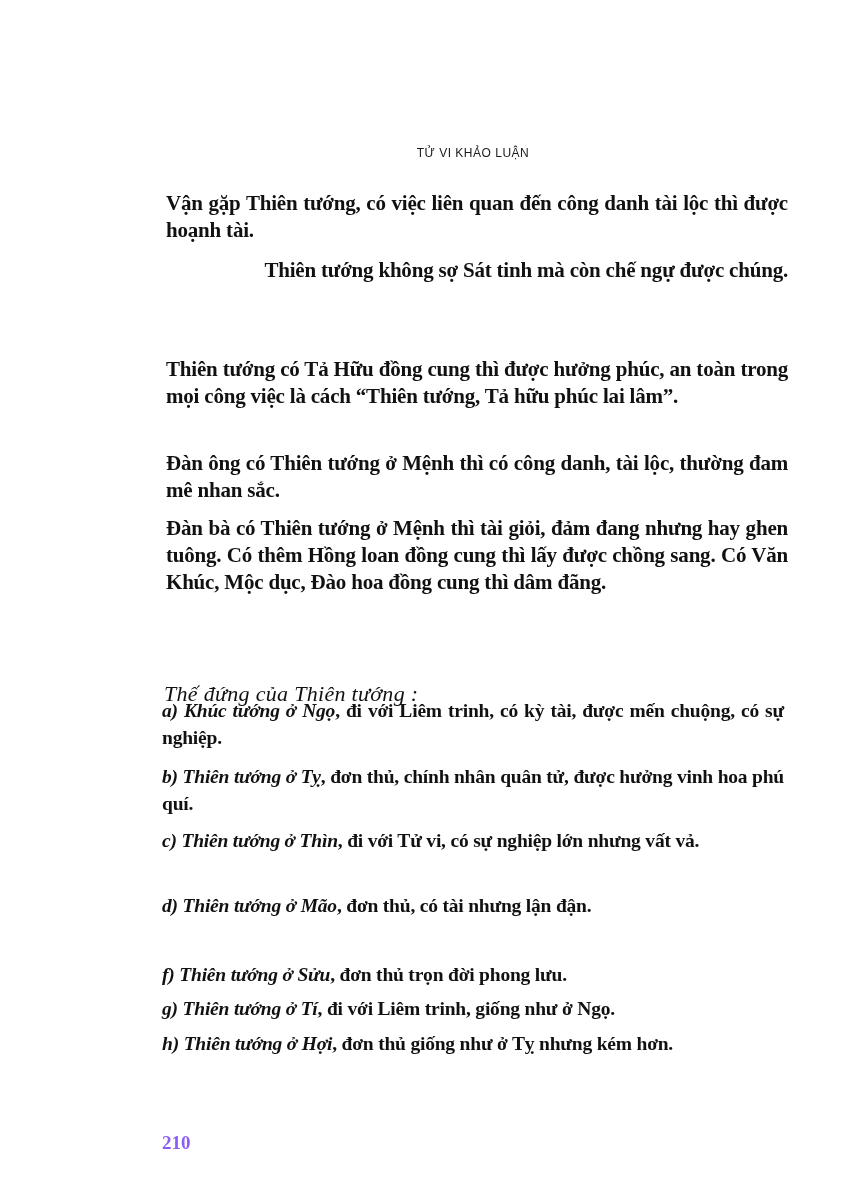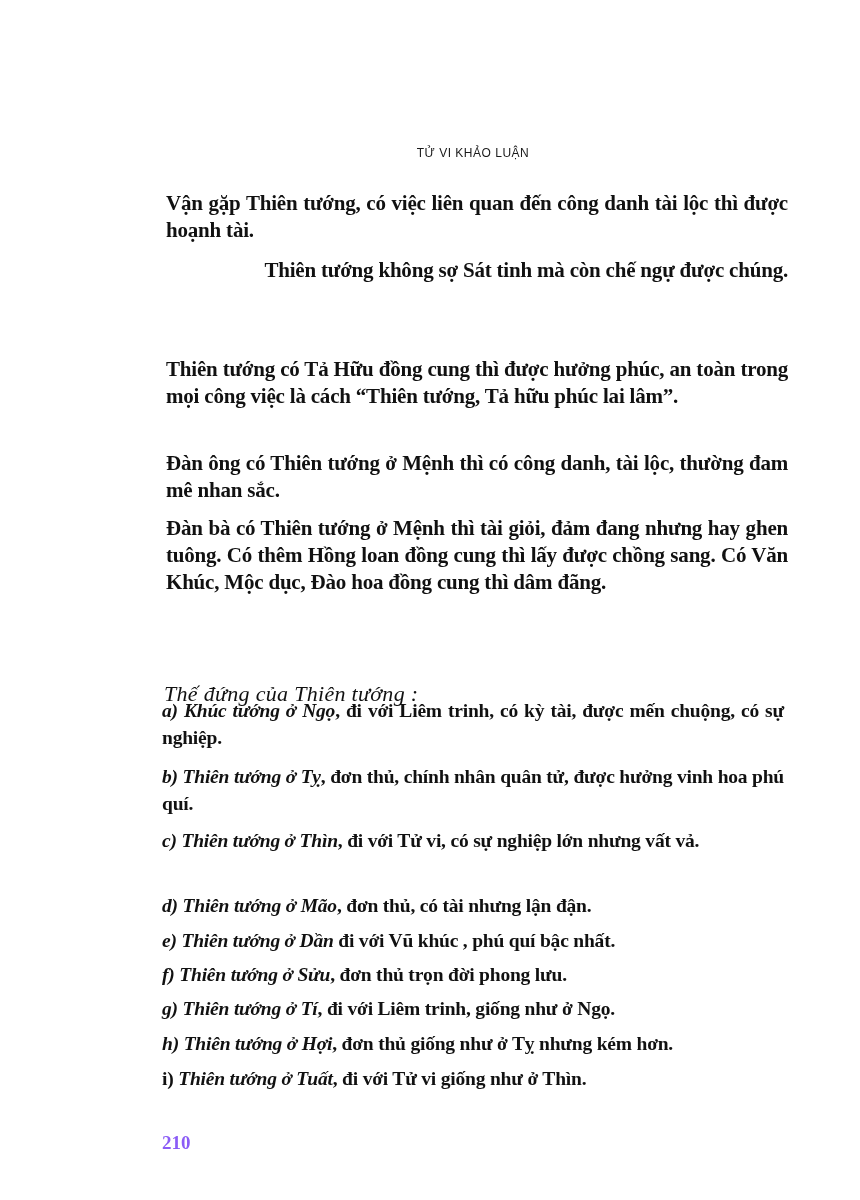--- a/index.html
+++ b/index.html
@@ -104,35 +104,27 @@
     <span class="lead">Thiên tướng ở Tỵ</span><span>, </span><span>đơn thủ, chính nhân quân tử, được hưởng vinh hoa phú quí.</span>
   </p>
   <p class="item" style="top:827px;">
     <span class="lead">c)</span>
     <span class="lead">Thiên tướng ở Thìn</span><span>, </span><span>đi với Tử vi, có sự nghiệp lớn nhưng vất vả.</span>
   </p>
   <p class="item" style="top:892px;">
     <span class="lead">d)</span>
     <span class="lead">Thiên tướng ở Mão</span><span>, </span><span>đơn thủ, có tài nhưng lận đận.</span>
   </p>
-  <p class="item" style="top:927px;">
-    <span class="lead">e)</span>
-    <span class="lead">Thiên tướng ở Dần</span><span> </span><span>đi với Vũ khúc , phú quí bậc nhất.</span>
-  </p>
   <p class="item" style="top:961px;">
     <span class="lead">f)</span>
     <span class="lead">Thiên tướng ở Sửu</span><span>, </span><span>đơn thủ trọn đời phong lưu.</span>
   </p>
   <p class="item" style="top:995px;">
     <span class="lead">g)</span>
     <span class="lead">Thiên tướng ở Tí</span><span>, </span><span>đi với Liêm trinh, giống như ở Ngọ.</span>
   </p>
   <p class="item" style="top:1030px;">
     <span class="lead">h)</span>
     <span class="lead">Thiên tướng ở Hợi</span><span>, </span><span>đơn thủ giống như ở Tỵ nhưng kém hơn.</span>
   </p>
-  <p class="item" style="top:1065px;">
-    <span>i)</span>
-    <span class="lead">Thiên tướng ở Tuất</span><span>, </span><span>đi với Tử vi giống như ở Thìn.</span>
-  </p>
 
   <div class="page-number">210</div>
 </div>
 
 </body></html>

